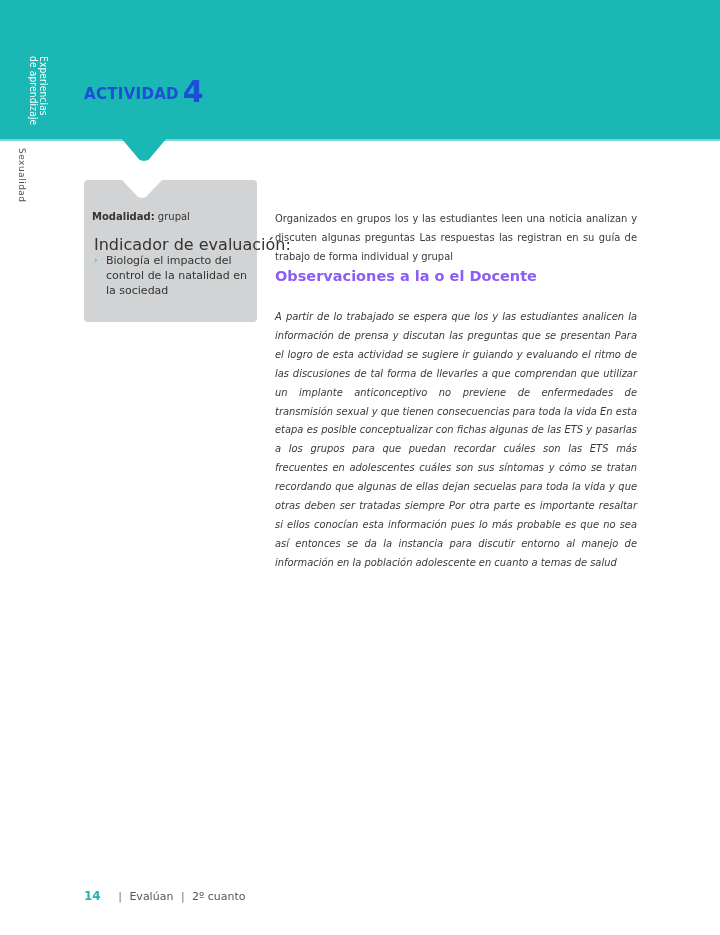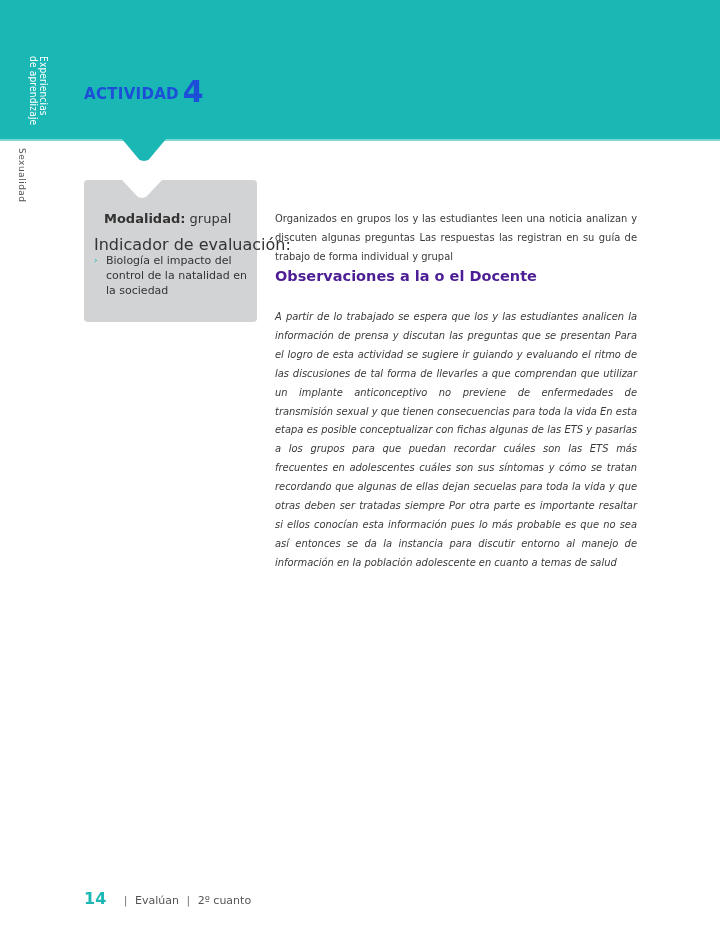--- a/index.html
+++ b/index.html
@@ -45,21 +45,21 @@
     .info-box {
       position: absolute; left: 84px; top: 180px; width: 173px; height: 142px;
       background: #d2d3d5; border-radius: 4px;
     }
     .info-box-notch {
       position: absolute; left: 38px; top: 0; width: 40px; height: 18px;
       background: #ffffff;
       clip-path: polygon(0 0, 100% 0, 60% 95%, 50% 100%, 40% 95%);
     }
     .info-box .modalidad {
-      position: absolute; left: 20px; top: 31px; font-size: 13px; color: #333;
+      position: absolute; left: 8px; top: 31px; font-size: 10px; color: #333;
       white-space: nowrap;
     }
     .info-box .modalidad b { font-weight: bold; }
     .info-box .indicador-label {
       position: absolute; left: 10px; top: 55px; font-size: 16px; color: #333;
       white-space: nowrap;
     }
     .info-box .indicador-item {
       position: absolute; left: 10px; top: 73px; width: 160px;
       font-size: 11px; line-height: 15px; color: #333;
@@ -68,34 +68,34 @@
     .info-box .bullet { color: #1bb7b5; width: 12px; flex: none; font-size: 9px; }
 
     .intro {
       position: absolute; left: 275px; top: 177px; width: 362px;
       font-size: 11px; line-height: 19px; text-align: justify; color: #3a3a3a;
       font-family: "DejaVu Sans Condensed", "DejaVu Sans", sans-serif;
       margin-top: 32px;
     }
     .obs-heading {
       position: absolute; left: 275px; top: 268px;
-      color: #4c1d95; font-size: 14.5px; font-weight: bold; white-space: nowrap;
+      color: #8b5cf6; font-size: 14.5px; font-weight: bold; white-space: nowrap;
     }
     .obs-body {
       position: absolute; left: 275px; top: 308px; width: 362px;
       font-size: 11px; line-height: 18.9px; text-align: justify; color: #3a3a3a;
       font-family: "DejaVu Sans Condensed", "DejaVu Sans", sans-serif;
       font-style: italic;
     }
 
     .footer {
       position: absolute; left: 84px; top: 889px; white-space: nowrap;
       font-size: 11px; color: #555555;
     }
-    .footer .page-num { color: #1bb7b5; font-weight: bold; font-size: 16px; margin-right: 10px; }
+    .footer .page-num { color: #1bb7b5; font-weight: bold; font-size: 12px; margin-right: 10px; }
     .footer .sep { color: #777; margin: 0 4px; }
   </style>
 </head>
 <body>
 
 <div class="header"></div>
 <div class="header-line"></div>
 <div class="header-notch"></div>
 
 <div class="side-title">

